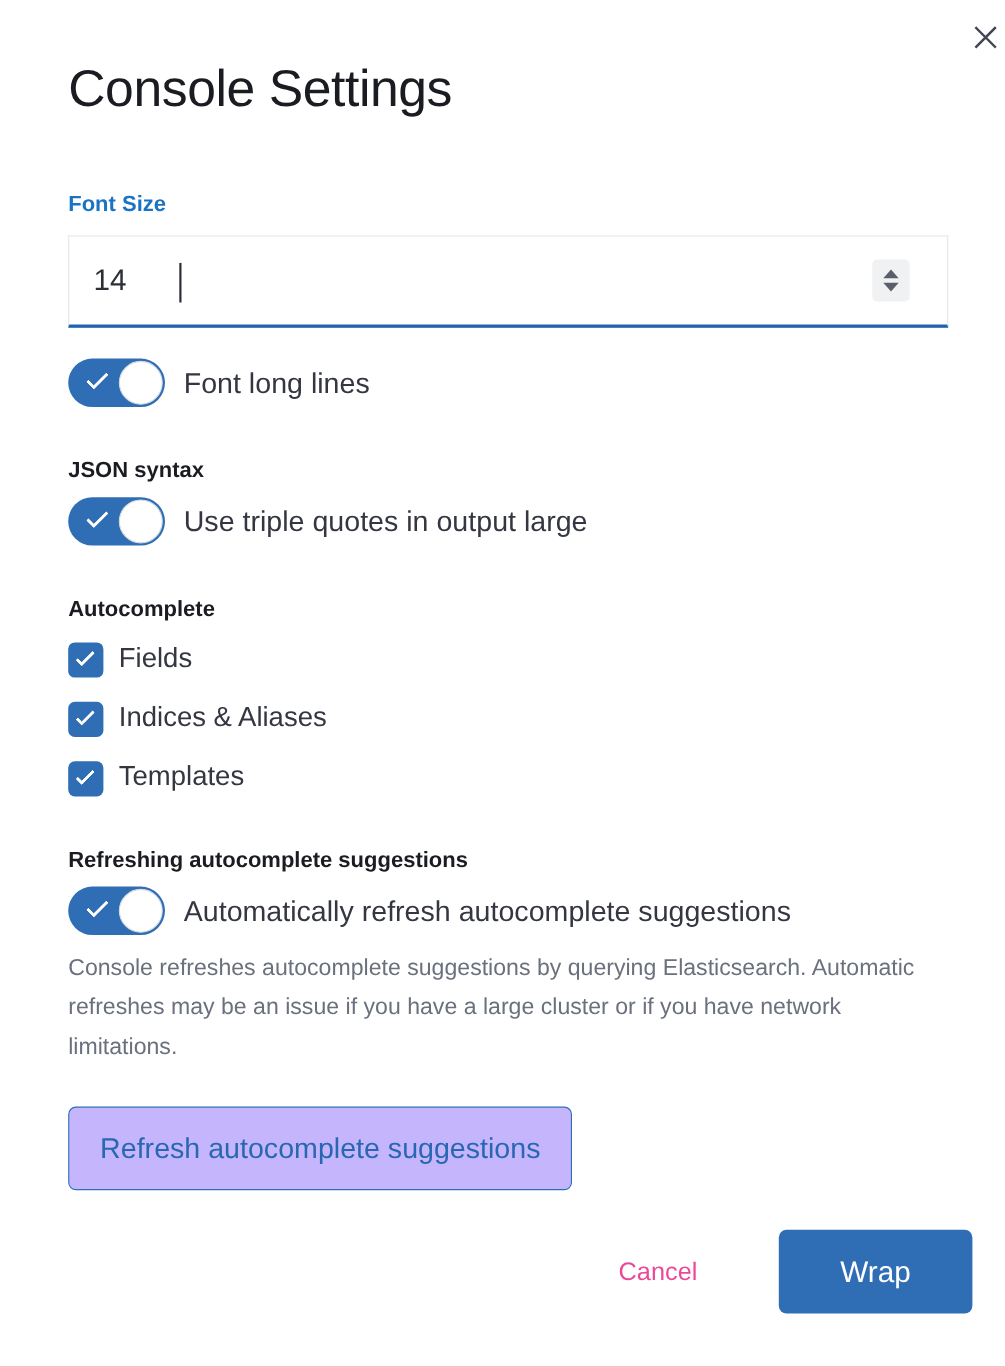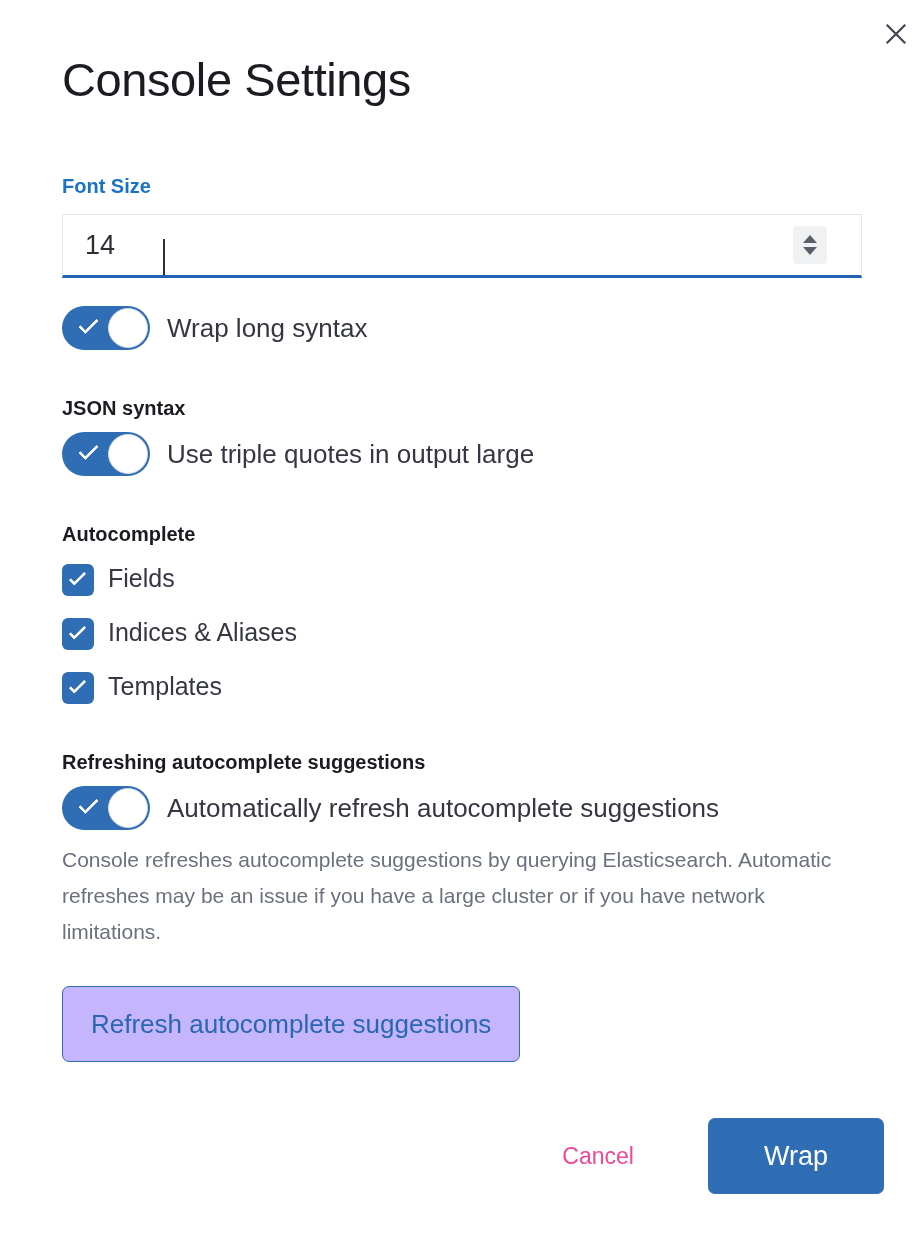--- a/index.html
+++ b/index.html
@@ -64,21 +64,21 @@
     font-size: 20px;
     line-height: 24px;
     font-weight: bold;
     color: #1a73c4;
     margin-bottom: 16px;
   }
 
   .number-field {
     position: relative;
     width: 800px;
-    height: 64px;
+    height: 84px;
     background: #ffffff;
     border: 1px solid #e3e7ec;
     border-bottom: 3px solid #1f62b0;
     display: flex;
   }
   .number-field input {
     border: none;
     outline: none;
     background: transparent;
     font-family: "Liberation Sans", sans-serif;
@@ -303,21 +303,21 @@
           <span class="tri-down"></span>
         </span>
       </div>
     </div>
 
     <div class="toggle-row mt-28">
       <span class="switch">
         <span class="tick"></span>
         <span class="knob"></span>
       </span>
-      <span class="toggle-label">Wrap long syntax</span>
+      <span class="toggle-label">Font long lines</span>
     </div>
 
     <div class="section-header mt-46">JSON syntax</div>
     <div class="toggle-row mt-12">
       <span class="switch">
         <span class="tick"></span>
         <span class="knob"></span>
       </span>
       <span class="toggle-label">Use triple quotes in output large</span>
     </div>

